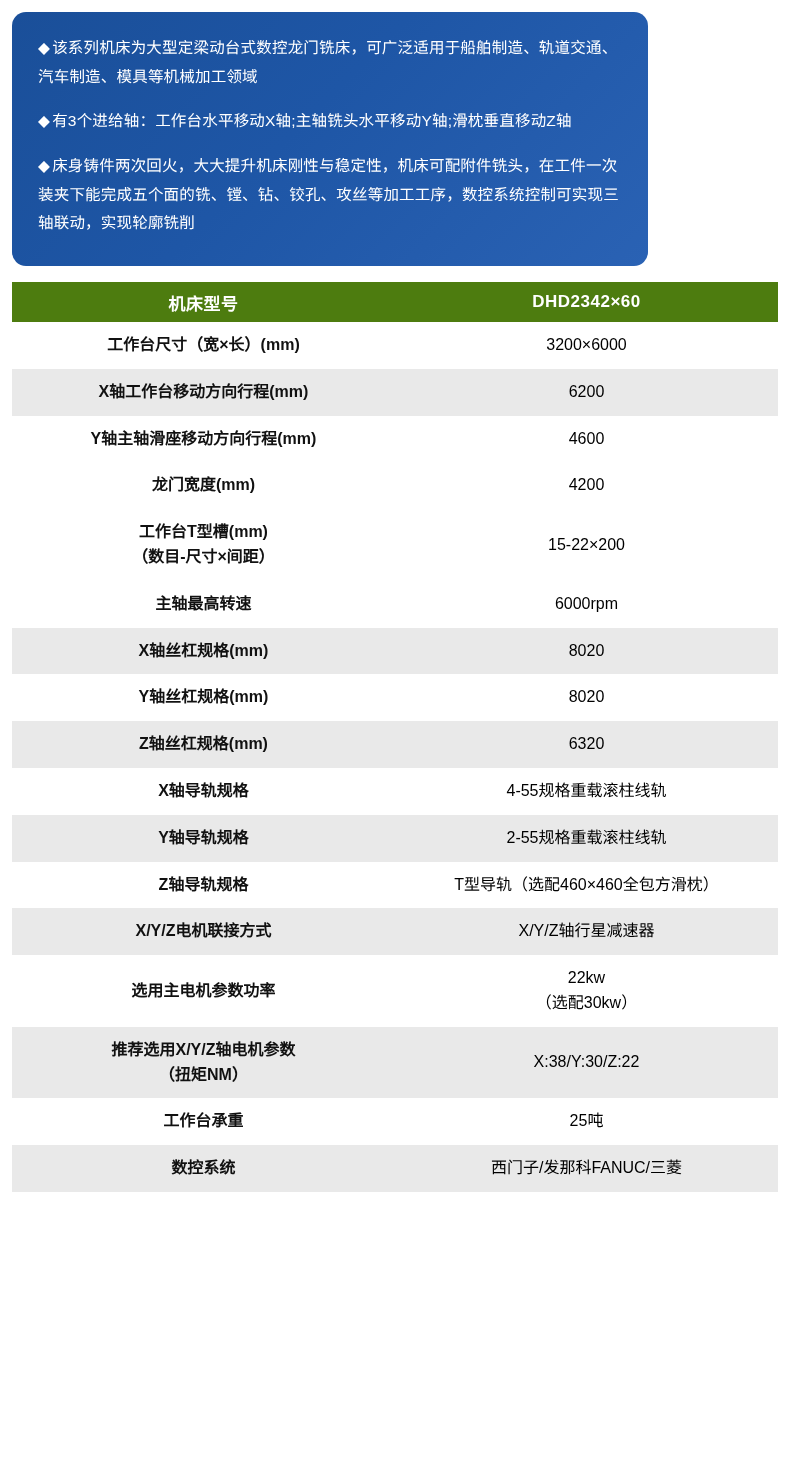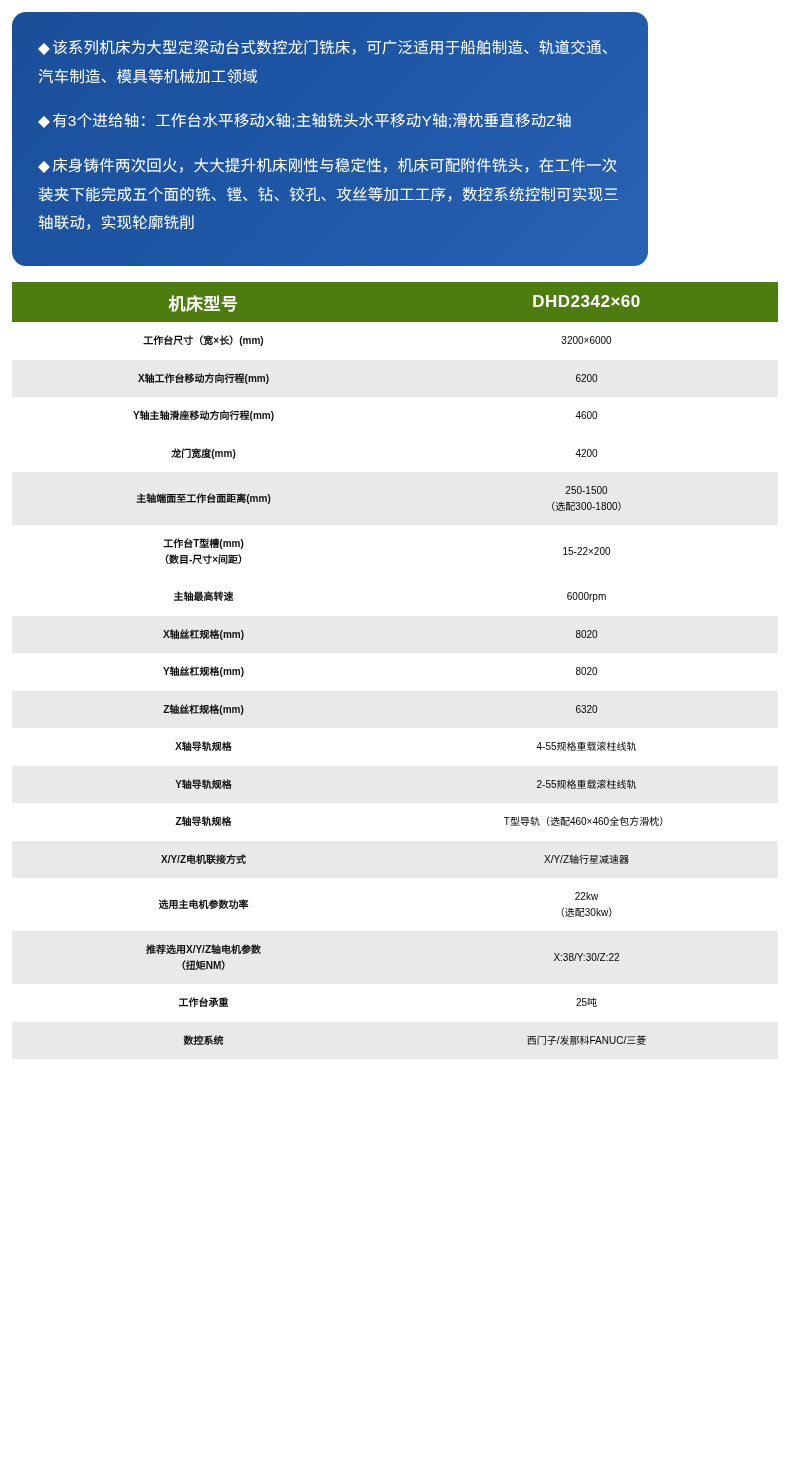--- a/index.html
+++ b/index.html
@@ -60,21 +60,21 @@
     letter-spacing: 0.5px;
     text-align: center;
     vertical-align: middle;
   }
   .spec-head th.col-name { width: 50%; }
   .spec-head th.col-val  { width: 50%; text-align: center; }
 
   .spec-table tbody tr td {
     text-align: center;
     vertical-align: middle;
-    font-size: 10px;
+    font-size: 16px;
     line-height: 1.55;
     padding: 11px 6px;
     box-sizing: border-box;
   }
   .spec-table tbody tr td.cell-name {
     font-weight: bold;
     color: #111111;
   }
   .spec-table tbody tr td.cell-val {
     font-weight: normal;
@@ -140,29 +140,20 @@
           </td>
         </tr>
         <tr class="row-plain">
           <td class="cell-name">
             <span class="cell-sub">龙门宽度(mm)</span>
           </td>
           <td class="cell-val">
             <span class="cell-sub">4200</span>
           </td>
         </tr>
-        <tr class="row-alt">
-          <td class="cell-name">
-            <span class="cell-sub">主轴端面至工作台面距离(mm)</span>
-          </td>
-          <td class="cell-val">
-            <span class="cell-sub">250-1500</span>
-            <span class="cell-sub">（选配300-1800）</span>
-          </td>
-        </tr>
         <tr class="row-plain">
           <td class="cell-name">
             <span class="cell-sub">工作台T型槽(mm)</span>
             <span class="cell-sub">（数目-尺寸×间距）</span>
           </td>
           <td class="cell-val">
             <span class="cell-sub">15-22×200</span>
           </td>
         </tr>
         <tr class="row-plain">

